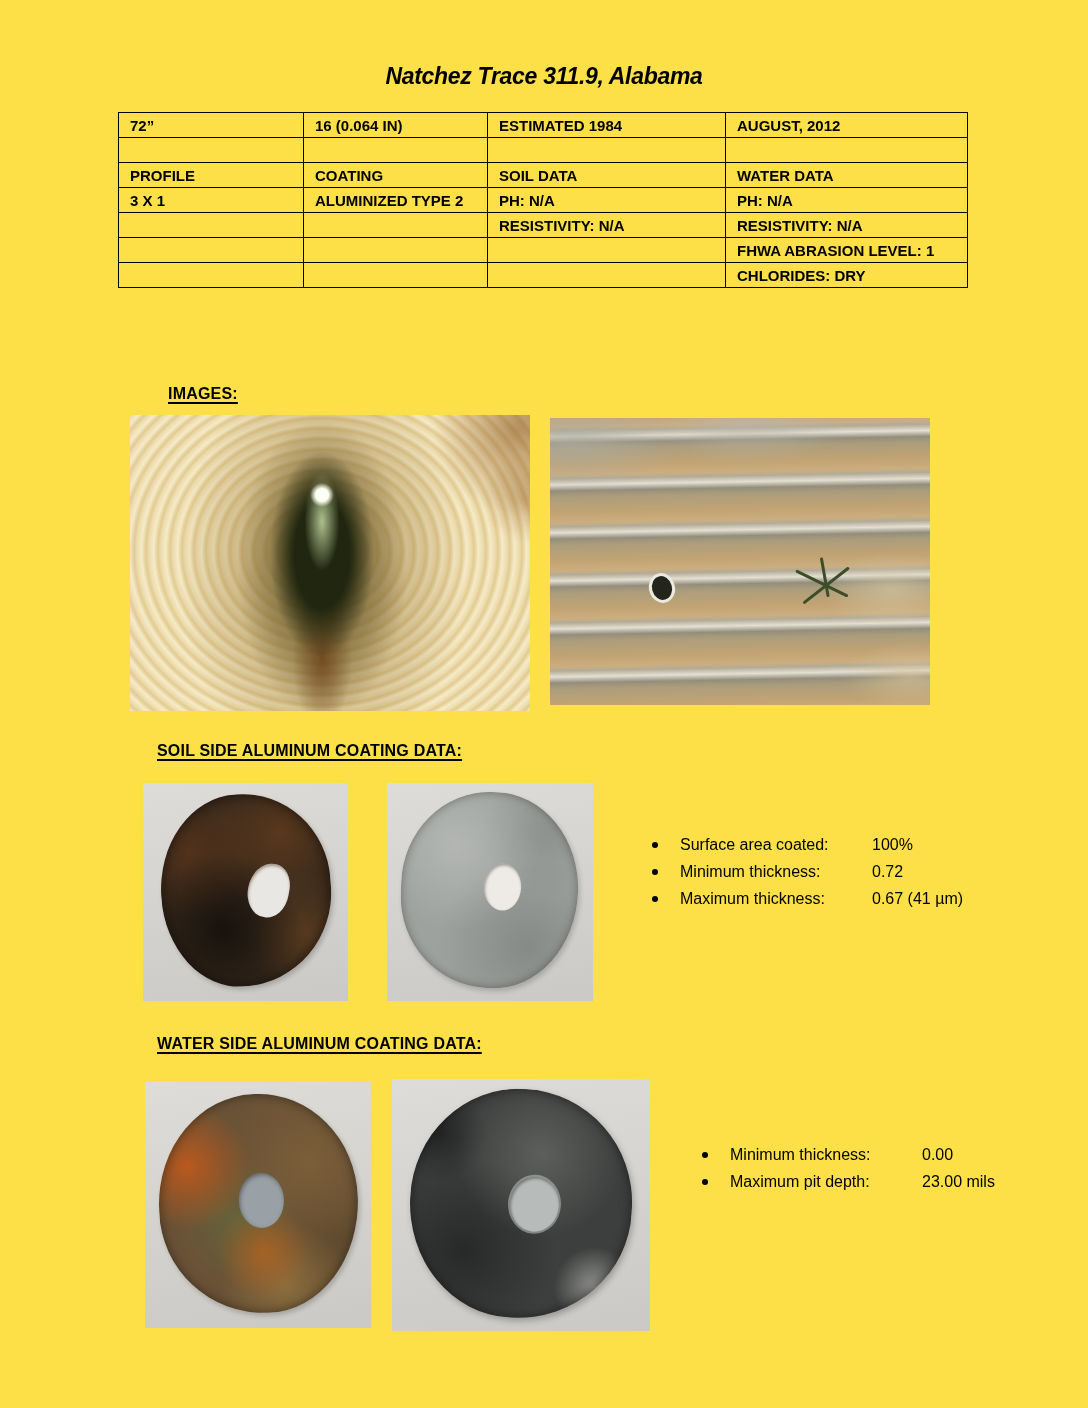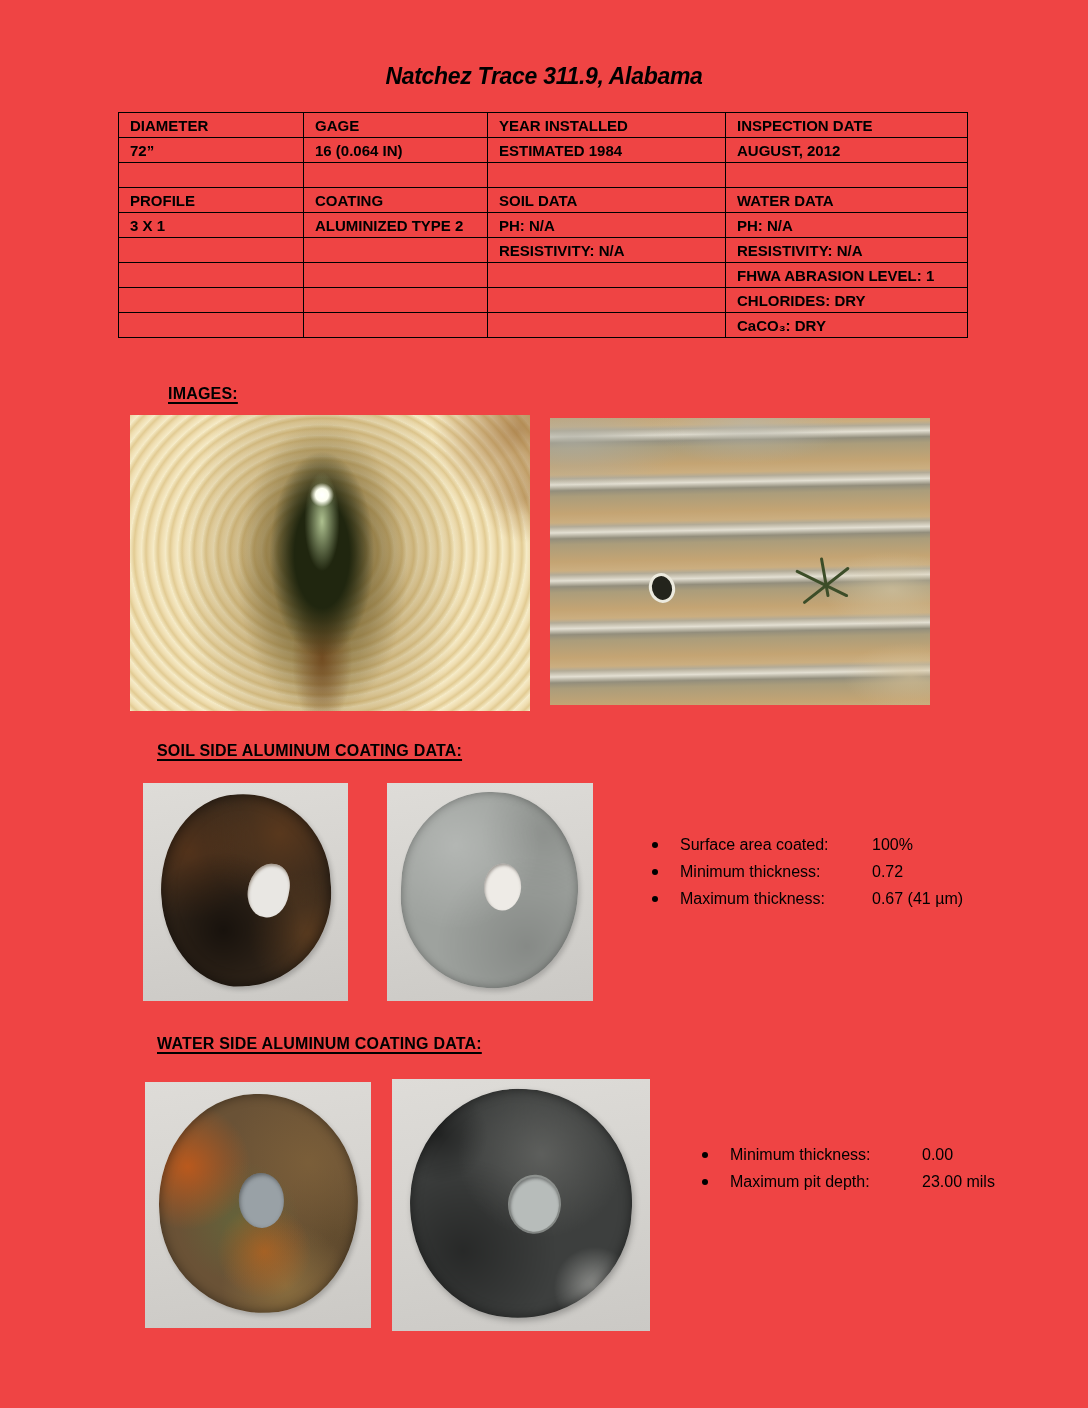--- a/index.html
+++ b/index.html
@@ -1,21 +1,21 @@
 <!DOCTYPE html>
 <html><head>
 <meta charset="utf-8">
 <style>
   * { box-sizing: border-box; }
   html, body { margin: 0; padding: 0; background: #ffffff; }
   .page {
     position: relative;
     width: 1088px;
     height: 1408px;
-    background: #ef4444;
+    background: #fde047;
     font-family: "Liberation Sans", sans-serif;
     color: #000000;
     overflow: hidden;
   }
 
   
   .title {
     position: absolute;
     top: 63px;
     left: 0;
@@ -246,26 +246,20 @@
   <div class="title">Natchez Trace 311.9, Alabama</div>
 
   <table class="info">
     <colgroup>
       <col style="width:185px">
         <col style="width:184px">
         <col style="width:238px">
         <col style="width:242px">
     </colgroup>
     <tbody>
-        <tr class="hdr">
-      <td>DIAMETER</td>
-      <td>GAGE</td>
-      <td>YEAR INSTALLED</td>
-      <td>INSPECTION DATE</td>
-    </tr>
     <tr>
       <td>72”</td>
       <td>16 (0.064 IN)</td>
       <td>ESTIMATED 1984</td>
       <td>AUGUST, 2012</td>
     </tr>
     <tr>
       <td></td>
       <td></td>
       <td></td>
@@ -294,26 +288,20 @@
       <td></td>
       <td></td>
       <td>FHWA ABRASION LEVEL: 1</td>
     </tr>
     <tr>
       <td></td>
       <td></td>
       <td></td>
       <td>CHLORIDES: DRY</td>
     </tr>
-    <tr>
-      <td></td>
-      <td></td>
-      <td></td>
-      <td>CaCO₃: DRY</td>
-    </tr>
   </tbody>
     </table>
 
   <div class="section-heading" id="images-heading">IMAGES:</div>
 
   <div class="photo" id="pipe-photo"></div>
 
   <div class="photo" id="corrugation-photo">
     <div class="mud-hole"></div>
     <div class="sprig sprig-1"></div>

